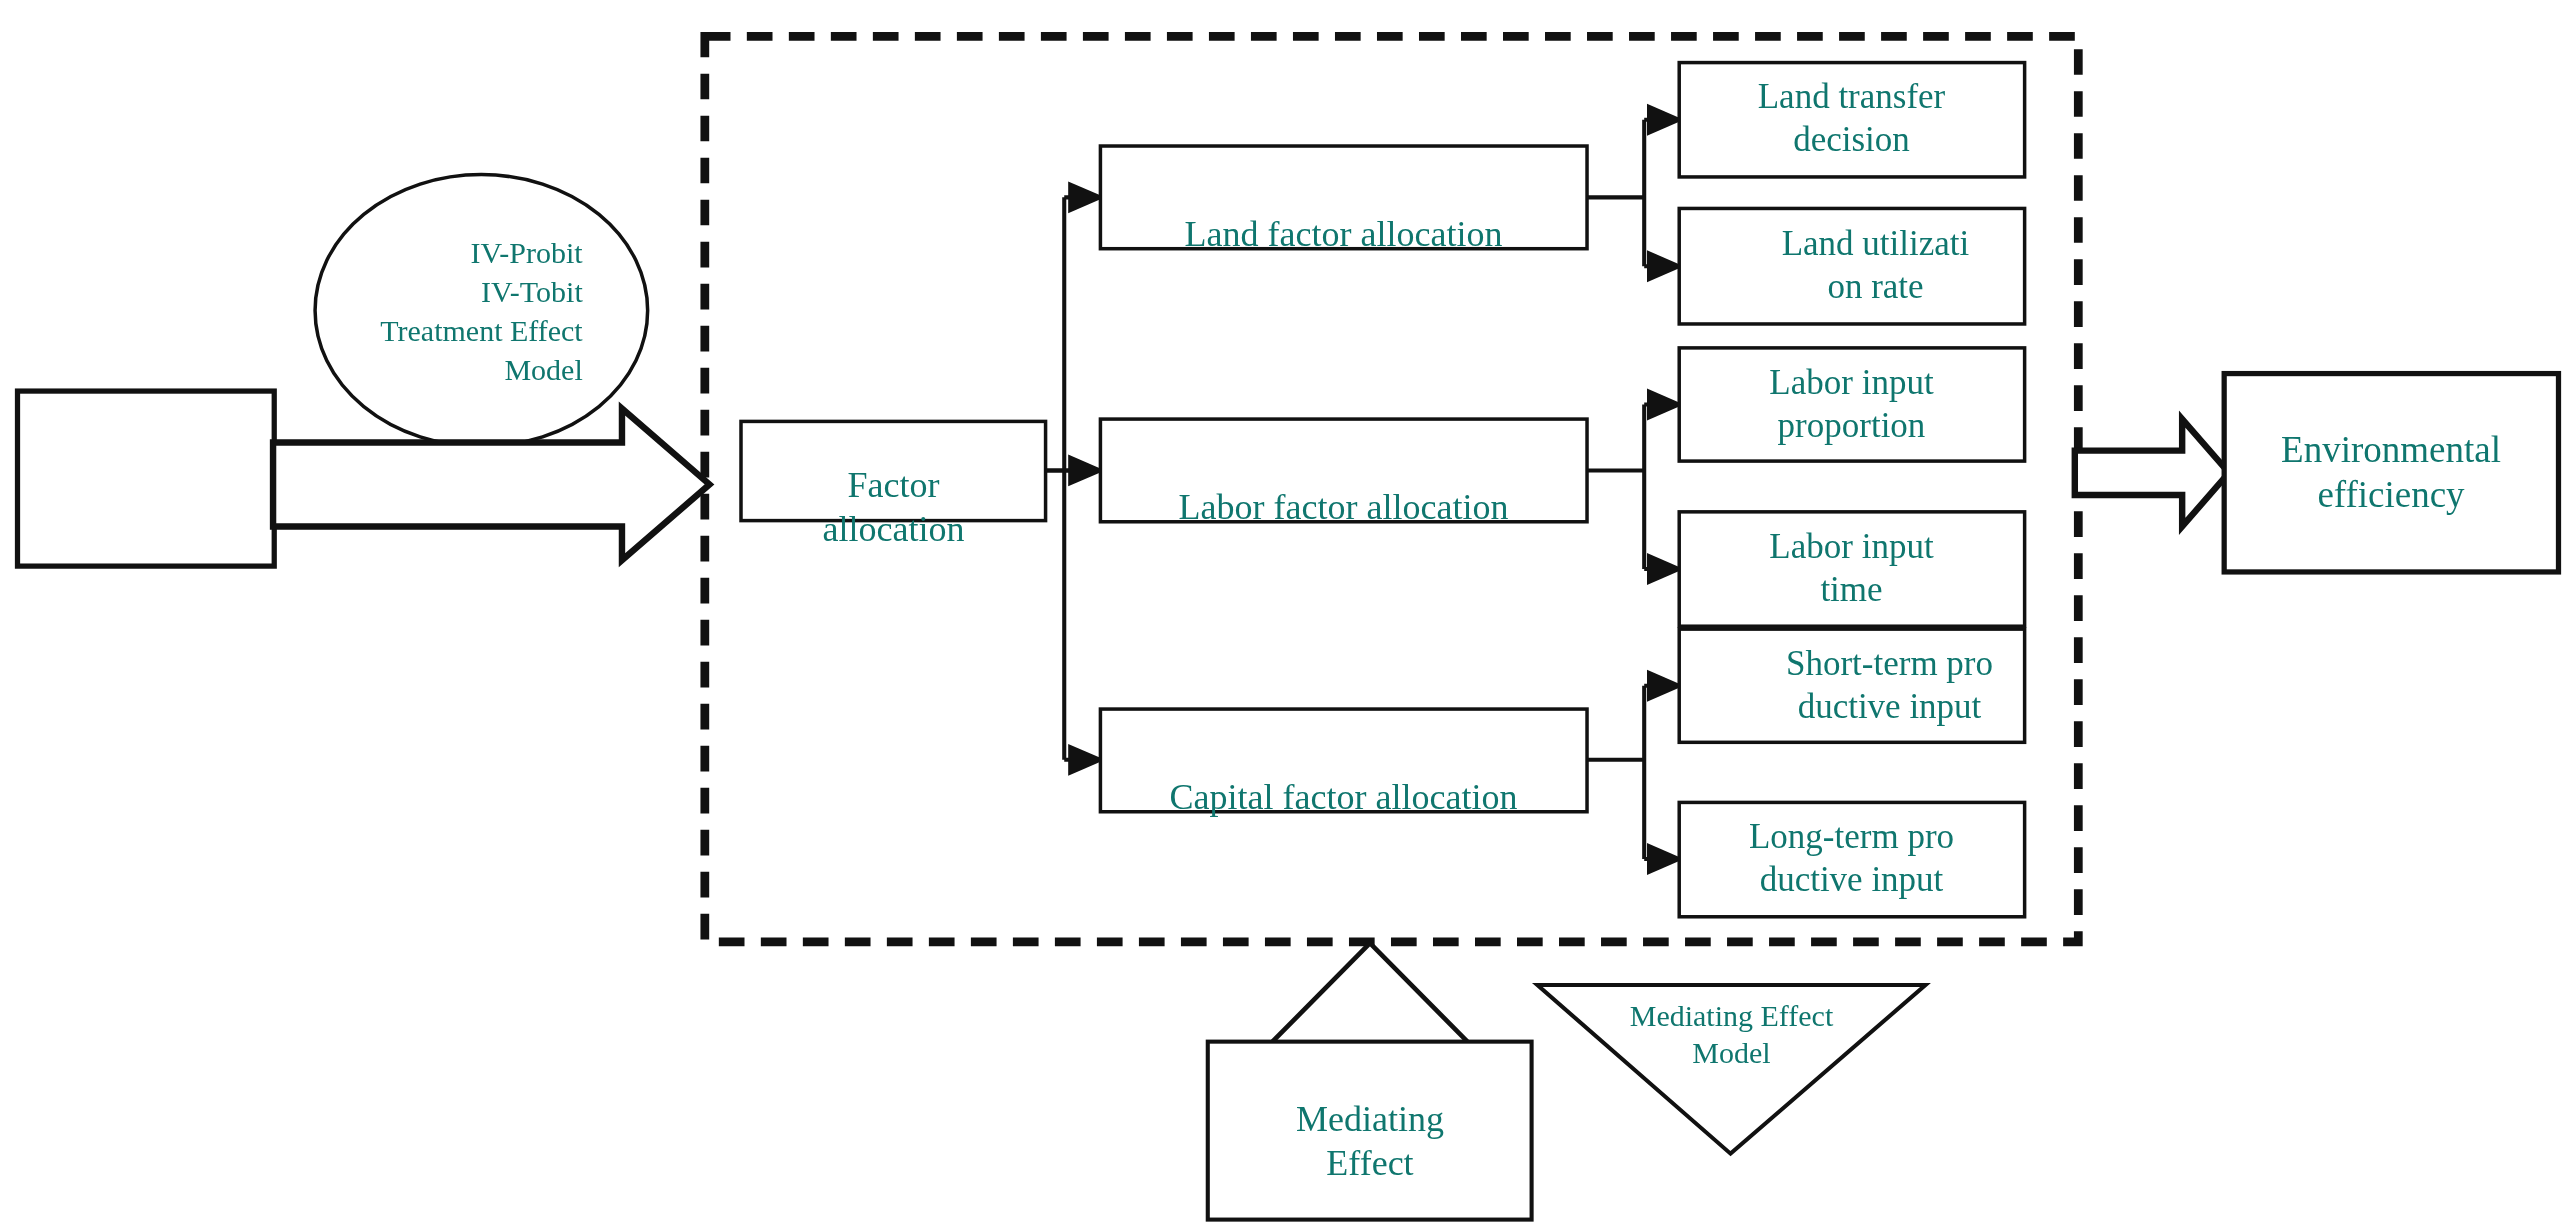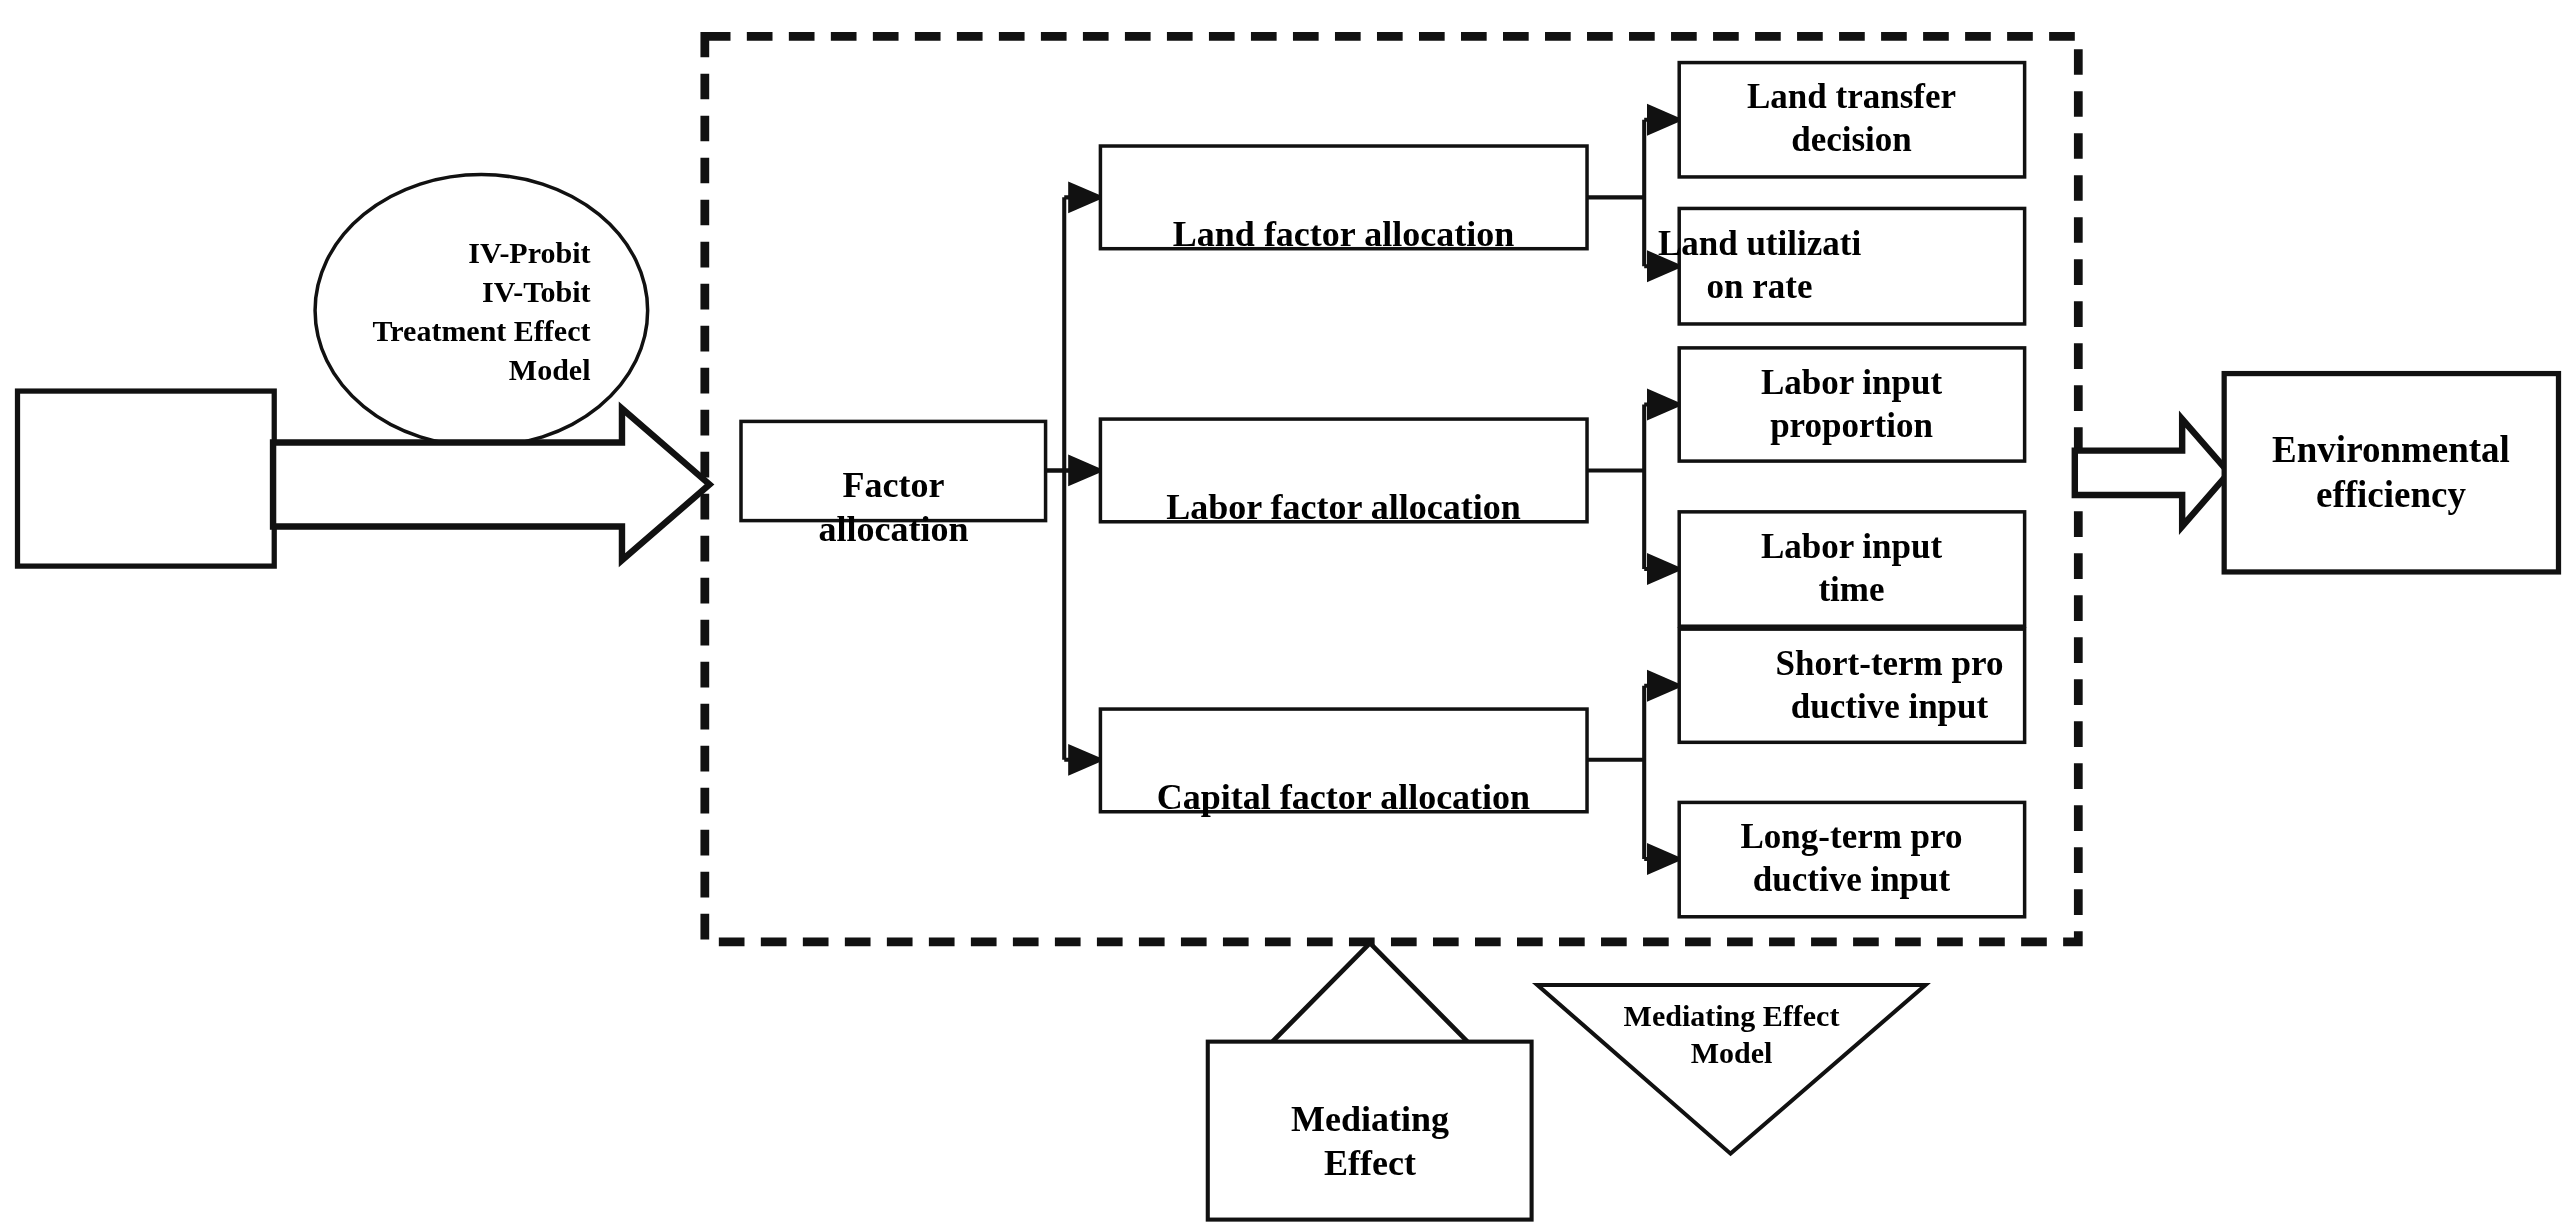--- a/index.html
+++ b/index.html
@@ -11,25 +11,24 @@
     overflow:hidden;
     font-family:"Liberation Serif", "DejaVu Serif", serif;
   }
   #vec{position:absolute;left:0;top:0;width:2576px;height:1232px;}
   .node{
     position:absolute;
     display:flex;
     align-items:center;
     justify-content:center;
     text-align:center;
-    color:#000000;
+    color:#0f766e;
     line-height:1.22;
     white-space:pre-line;
     pointer-events:auto;
-    font-weight:bold;
   }
   .boxtext{font-size:36px;margin-top:37px;}
   .leaftext{font-size:35px;}
   .bigtext{font-size:37px;}
   .ellipsetext{font-size:30px;line-height:1.30;}
   .tritext{font-size:30px;line-height:1.22;}
 </style>
 </head>
 <body>
 
@@ -104,21 +103,21 @@
 
   <div class="node boxtext" style="left:1100px;top:146px;width:487px;height:103px;">Land factor allocation</div>
 
   <div class="node boxtext" style="left:1100px;top:419px;width:487px;height:103px;">Labor factor allocation</div>
 
   <div class="node boxtext" style="left:1100px;top:709px;width:487px;height:103px;">Capital factor allocation</div>
 
   <div class="node leaftext" style="left:1679px;top:62px;width:345px;height:114px;">Land transfer
 decision</div>
 
-  <div class="node leaftext" style="left:1587px;top:208px;width:345px;height:116px;">Land utilizati
+  <div class="node leaftext" style="left:1679px;top:208px;width:345px;height:116px;padding-left:24px;">Land utilizati
 on rate</div>
 
   <div class="node leaftext" style="left:1679px;top:348px;width:345px;height:113px;">Labor input
 proportion</div>
 
   <div class="node leaftext" style="left:1679px;top:512px;width:345px;height:114px;">Labor input
 time</div>
 
   <div class="node leaftext" style="left:1717px;top:629px;width:345px;height:113px;">Short-term pro
 ductive input</div>

